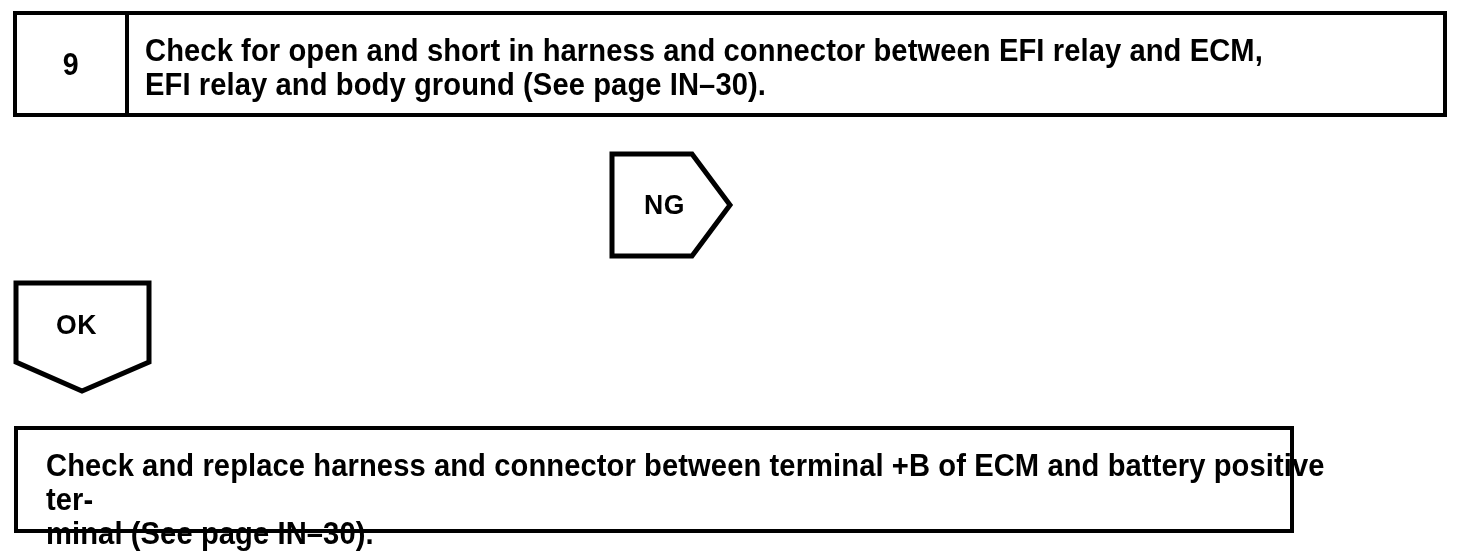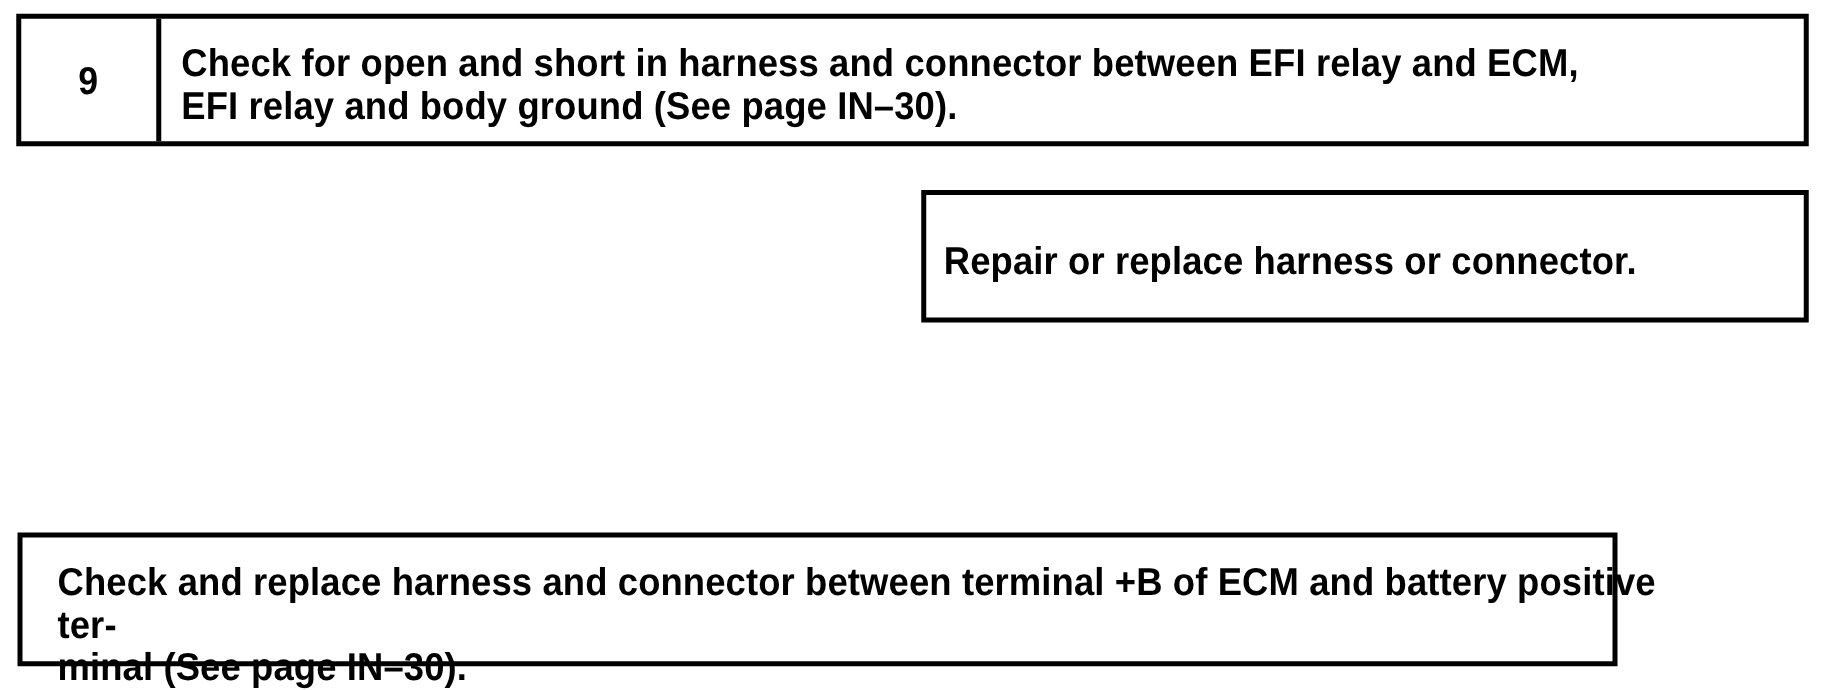--- a/index.html
+++ b/index.html
@@ -91,24 +91,33 @@
   <div class="box" style="left:13px; top:11px; width:1434px; height:106px;">
 
     <div class="step-num-cell">
       <span class="step-num">9</span>
     </div>
 
     <div class="box-text" style="left:128px; top:19px; width:1290px;">Check for open and short in harness and connector between EFI relay and ECM,
 EFI relay and body ground (See page IN–30).</div>
   </div>
 
-
-  <div class="box" style="left:737px; top:152px; width:710px; height:106px;">
-    <div class="box-text" style="left:14px; top:36px; width:670px;">Repair or replace harness or connector.</div>
+  <div class="pent-right" style="left:606px; top:148px; width:130px; height:114px;">
+    <svg width="130" height="114" viewBox="0 0 130 114">
+      <polygon points="6,6 86,6 124,57 86,108 6,108" fill="#ffffff" stroke="#000000" stroke-width="5" stroke-linejoin="miter"></polygon>
+    </svg>
+    <span class="pent-label" style="left:38px; top:43px;">NG</span>
   </div>
 
+
+  <div class="pent-down" style="left:10px; top:277px; width:145px; height:120px;">
+    <svg width="145" height="120" viewBox="0 0 145 120">
+      <polygon points="6,6 139,6 139,85 72,114 6,85" fill="#ffffff" stroke="#000000" stroke-width="5" stroke-linejoin="miter"></polygon>
+    </svg>
+    <span class="pent-label" style="left:46px; top:34px;">OK</span>
+  </div>
 
   <div class="box" style="left:14px; top:426px; width:1280px; height:107px;">
     <div class="box-text" style="left:28px; top:19px; width:1390px;">Check and replace harness and connector between terminal +B of ECM and battery positive ter-
 minal (See page IN–30).</div>
   </div>
 
 </div>
 
 </body></html>

